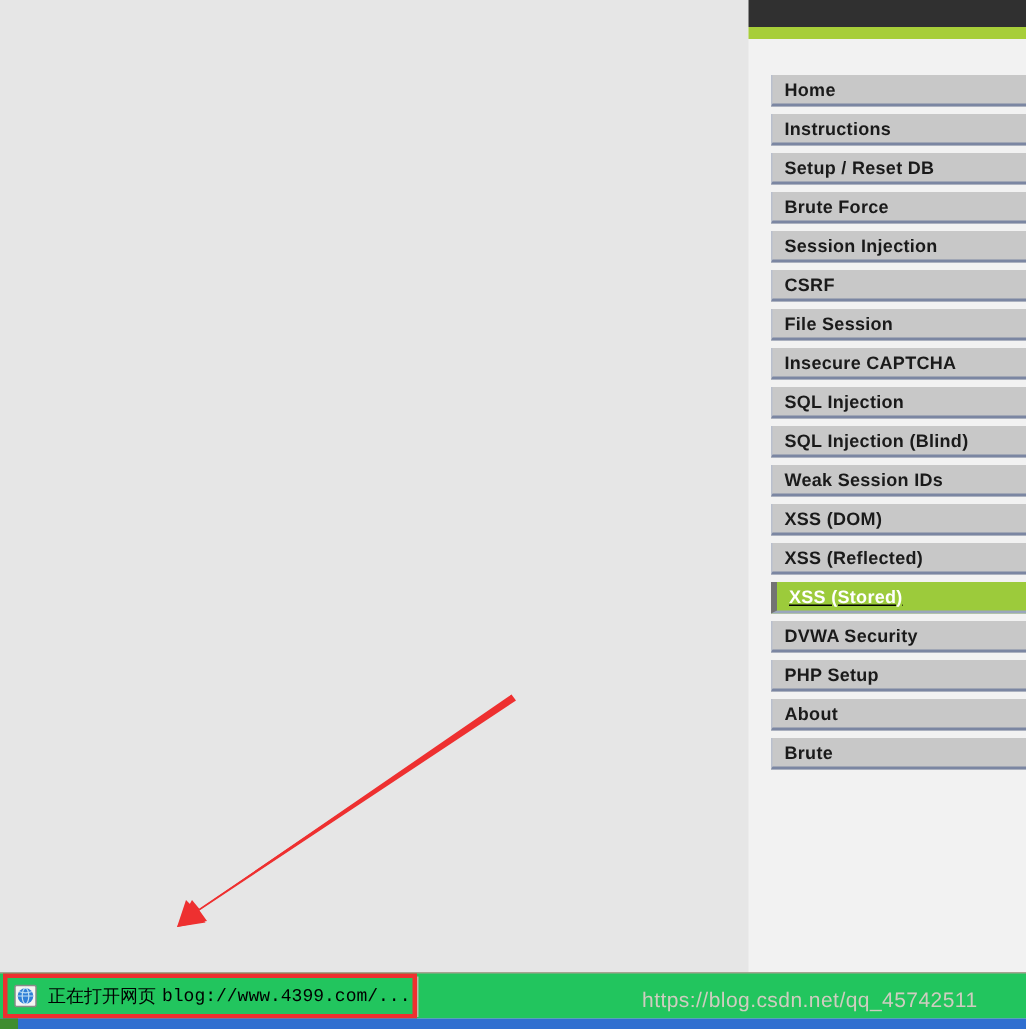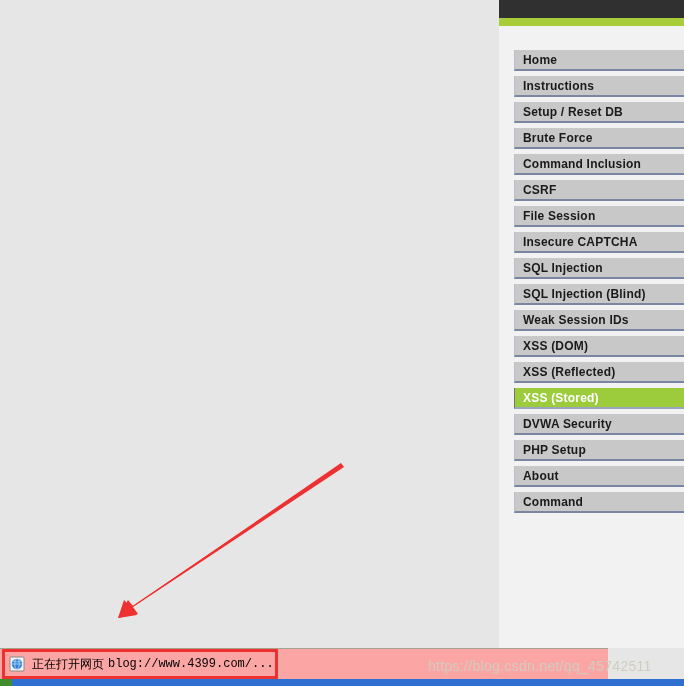--- a/index.html
+++ b/index.html
@@ -85,44 +85,45 @@
     font-size: 12px;
     font-weight: bold;
     color: #1a1a1a;
     padding-left: 8px;
     letter-spacing: 0.2px;
     white-space: nowrap;
   }
   .menu-item.selected {
     background: #9ccb3b;
     border-bottom: 2px solid #9aa6bd;
-    border-left: 1px solid #737373;
+    border-left: 4px solid #737373;
+    text-decoration: underline;
   }
   .menu-item.selected .label {
     color: #ffffff;
   }
 
   
   #arrow-annotation {
     position: absolute;
     left: 0;
     top: 0;
     width: 684px;
     height: 648px;
     pointer-events: none;
   }
 
   
   #status-bar {
     position: absolute;
     left: 0;
     top: 648px;
-    width: 608px;
+    width: 684px;
     height: 31px;
-    background: #fca5a5;
+    background: #22c55e;
     border-top: 1px solid #a6a390;
     box-sizing: border-box;
     display: flex;
     align-items: center;
   }
   #status-icon {
     position: relative;
     margin-left: 9px;
     width: 16px;
     height: 16px;
@@ -214,21 +215,21 @@
         <div class="menu-item">
           <span class="label">Instructions</span>
         </div>
         <div class="menu-item">
           <span class="label">Setup / Reset DB</span>
         </div>
         <div class="menu-item">
           <span class="label">Brute Force</span>
         </div>
         <div class="menu-item">
-          <span class="label">Command Inclusion</span>
+          <span class="label">Session Injection</span>
         </div>
         <div class="menu-item">
           <span class="label">CSRF</span>
         </div>
         <div class="menu-item">
           <span class="label">File Session</span>
         </div>
         <div class="menu-item">
           <span class="label">Insecure CAPTCHA</span>
         </div>
@@ -253,21 +254,21 @@
         <div class="menu-item">
           <span class="label">DVWA Security</span>
         </div>
         <div class="menu-item">
           <span class="label">PHP Setup</span>
         </div>
         <div class="menu-item">
           <span class="label">About</span>
         </div>
         <div class="menu-item">
-          <span class="label">Command</span>
+          <span class="label">Brute</span>
         </div>
       </div>
     </div>
 
     <svg id="arrow-annotation" viewBox="0 0 684 648" width="684" height="648">
       <polygon points="341,463 336,468 131,607 124,600 118,618 137,615 131,608 338,470" fill="#ee3030"></polygon>
       <path d="M341,463 L133,606 L128,600 L118,618 L138,614 L133,607 L344,467 Z" fill="#ee3030"></path>
     </svg>
   </div>
 

